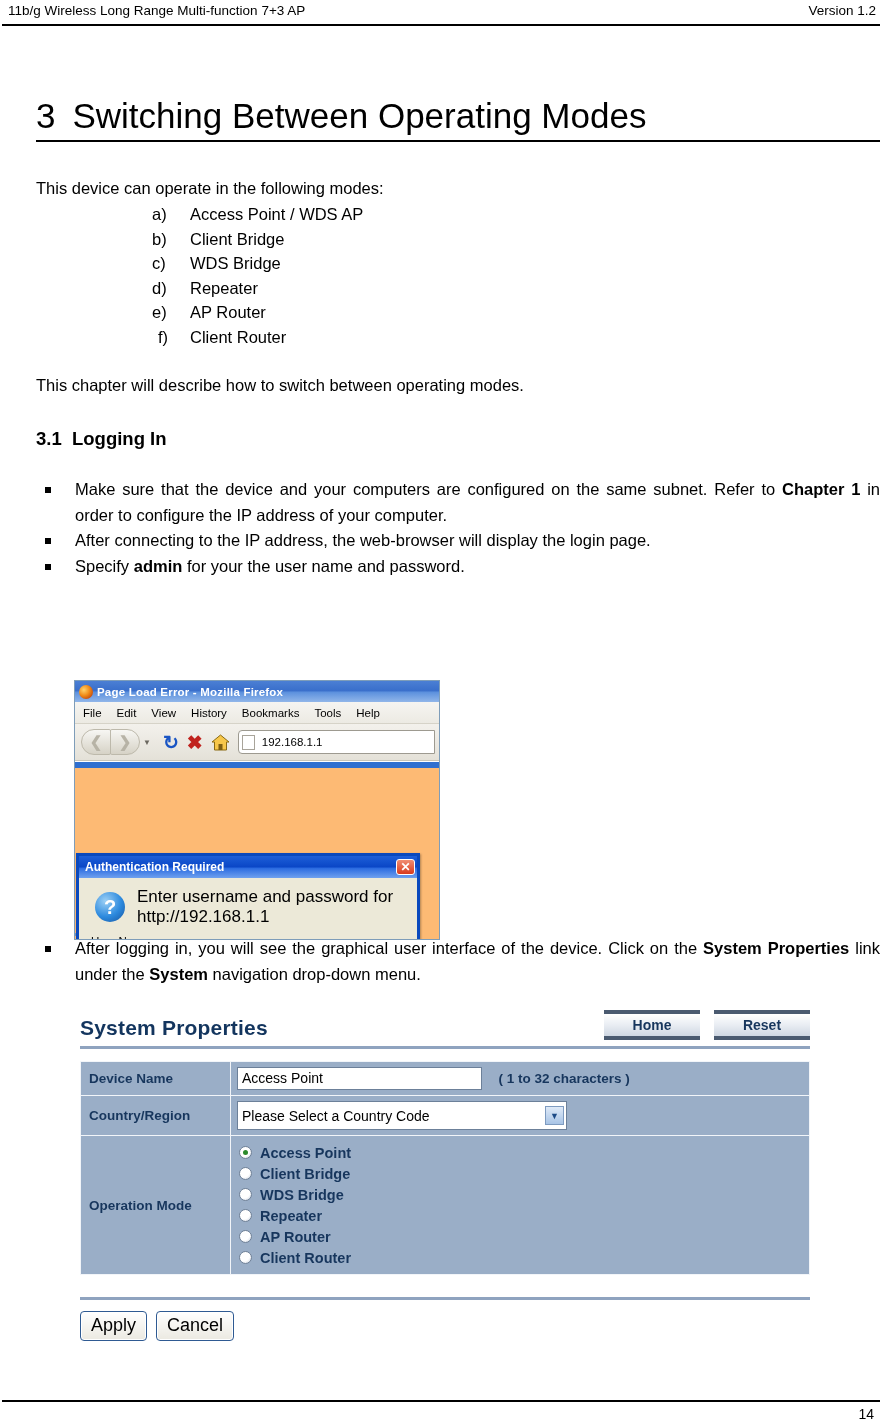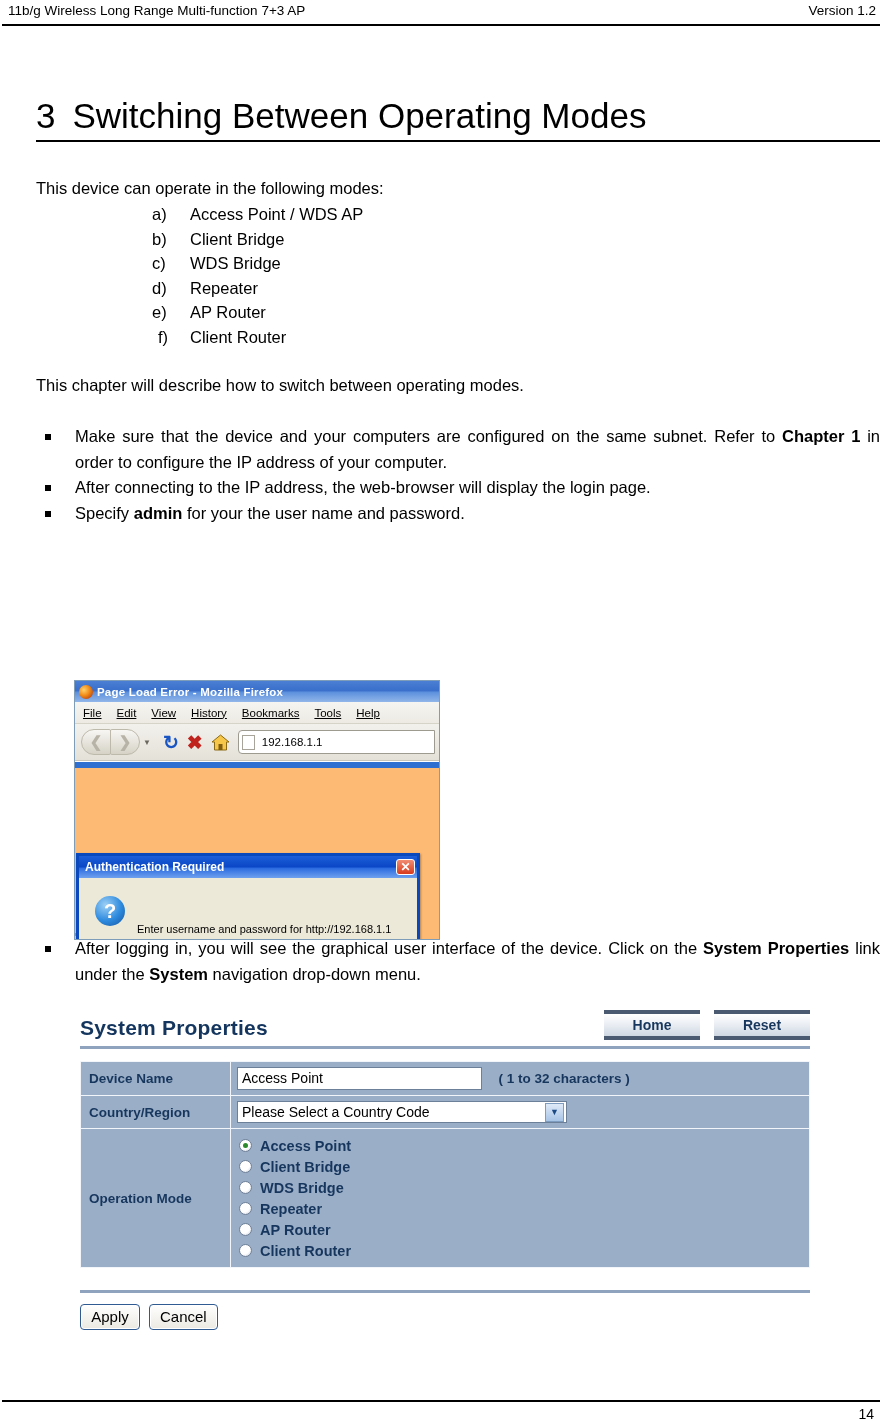--- a/index.html
+++ b/index.html
@@ -144,21 +144,21 @@
   }
   .ff-menubar {
     height: 22px;
     background: linear-gradient(to bottom,#f6f5f1,#eceae3);
     border-bottom: 1px solid #d6d3c8;
     display: flex; align-items: center;
     padding-left: 8px;
     font-size: 11.5px;
     color: #000;
   }
-  .ff-menubar span { margin-right: 15px; text-decoration: underline; }
+  .ff-menubar span { margin-right: 15px; }
   .ff-navbar {
     height: 37px;
     background: linear-gradient(to bottom,#f3f1ec,#e4e1d8);
     display: flex; align-items: center;
     padding: 0 4px 0 6px;
     border-bottom: 1px solid #c9c5b8;
   }
   .navbtn-pair {
     display: flex; align-items: center;
     margin-right: 6px;
@@ -244,21 +244,21 @@
   .auth-body { padding: 9px 10px 0 10px; }
   .auth-msgrow { display: flex; align-items: center; }
   .auth-qicon {
     width: 30px; height: 30px; border-radius: 50%;
     background: radial-gradient(circle at 35% 30%, #9dd0f5 0%, #2d8ade 55%, #15539e 100%);
     color: #fff; font-size: 20px; font-weight: bold;
     display: flex; align-items: center; justify-content: center;
     flex: 0 0 30px;
     margin: 0 12px 0 6px;
   }
-  .auth-msg { font-size: 11px; color: #000; margin-top: 36px; }
+  .auth-msg { font-size: 17px; color: #000; }
   .auth-field {
     display: flex; align-items: flex-start;
     margin-top: 8px;
     flex-direction: column;
   }
   .auth-label {
     width: 68px; flex: 0 0 68px;
     font-size: 11.5px; color: #000;
     text-align: left; padding-left: 2px;
   }
@@ -333,21 +333,21 @@
     padding: 2px 0 0 4px;
     color: #000;
     vertical-align: middle;
   }
   .sp-hint {
     color: #17365d; font-size: 13.5px; font-weight: bold;
     margin-left: 12px; vertical-align: middle;
   }
   .sp-select {
     display: inline-flex; align-items: center;
-    width: 330px; height: 22px;
+    width: 330px; height: 29px;
     background: #ffffff;
     border: 1px solid #6c8099;
     font-size: 14px;
     color: #000;
     padding-left: 4px;
     justify-content: space-between;
     vertical-align: middle;
   }
   .sp-select .arrowbox {
     width: 19px; height: 19px;
@@ -380,21 +380,21 @@
     margin-top: 22px;
     height: 3px;
     background: #8fa3bf;
   }
   .sp-actions { display: flex; gap: 9px; margin-top: 11px; }
   .sp-action-btn {
     min-width: 60px;
     border: 1px solid #2f5a92;
     border-radius: 4px;
     background: linear-gradient(to bottom,#ffffff,#ebe9e1);
-    font-size: 15px;
+    font-size: 18px;
     color: #000;
     padding: 3px 10px 4px 10px;
     text-align: center;
     box-shadow: inset 0 0 0 1px #ffffff;
   }
 
   
   .footer-rule {
     position: absolute;
     left: 2px; right: 2px; bottom: 22px;
@@ -449,20 +449,24 @@
         <span>AP Router</span>
       </li>
     <li>
         <span class="marker narrow">f)</span>
         <span>Client Router</span>
       </li>
   </ul>
 
   <p class="chapter-note">This chapter will describe how to switch between operating modes.</p>
 
+  <div class="section-head">
+    <span class="sec-num">3.1</span>
+      <span>Logging In</span>
+  </div>
 
   <ul class="bullets">
     <li><span>Make sure that the device and your computers are configured on the same subnet. Refer to </span><b>Chapter 1</b><span> in order to configure the IP address of your computer.</span></li>
     <li class="nojust"><span>After connecting to the IP address, the web-browser will display the login page.</span></li>
     <li class="nojust"><span>Specify </span><b>admin</b><span> for your the user name and password.</span></li>
   </ul>
 </div>
 
 <div class="ff-figure">
 

